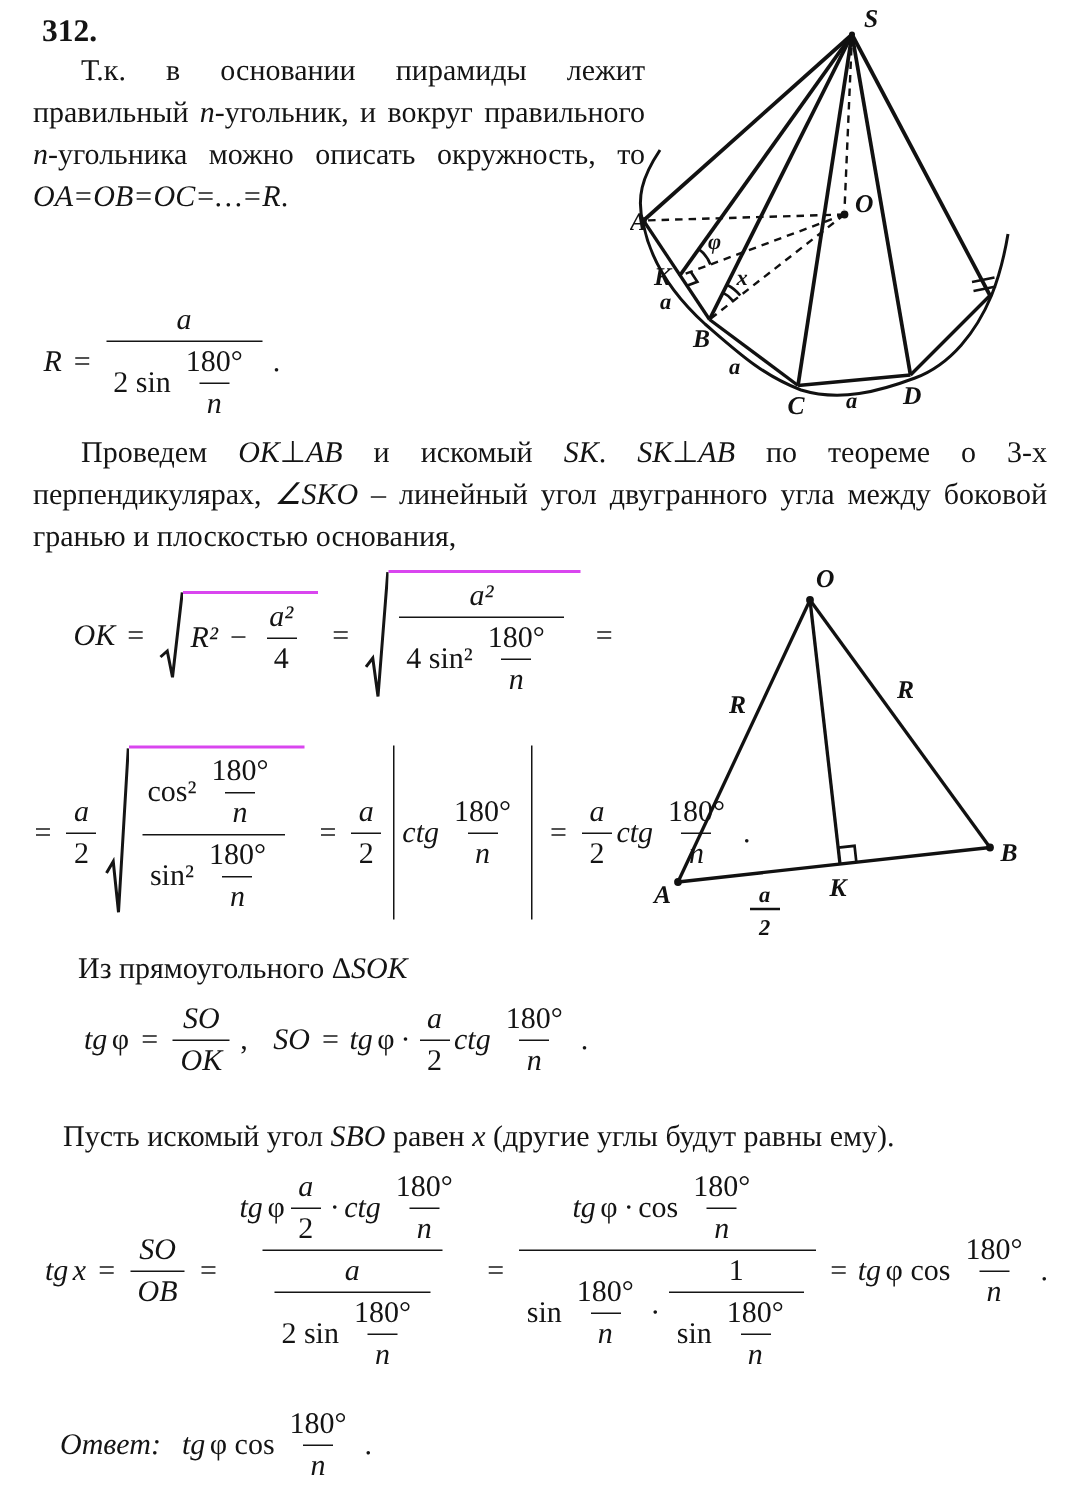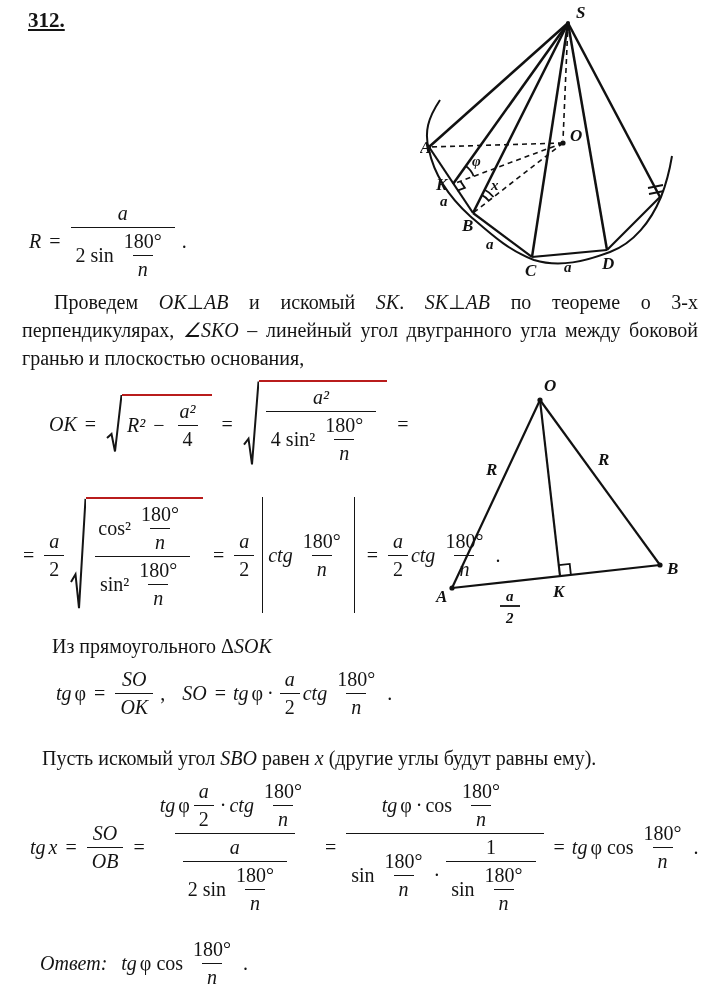--- a/index.html
+++ b/index.html
@@ -26,21 +26,21 @@
 
   
   .fr { display:inline-flex; flex-direction:column; align-items:center; margin:0 3px; }
   .fr .nu, .fr .de { display:inline-flex; align-items:center; justify-content:center; padding:0 5px 2px; }
   .fr .de { border-top:1.7px solid #151515; padding:2px 5px 0; }
 
   
   .sq { display:inline-flex; align-items:stretch; margin:0 3px; }
   .sq .tk { width:16px; position:relative; flex:none; }
   .sq .tk svg { position:absolute; left:0; top:0; width:100%; height:100%; }
-  .sq .rc { border-top:2px solid #b91c1c; display:inline-flex; align-items:center; padding:4px 8px 3px 4px; }
+  .sq .rc { border-top:2px solid #d946ef; display:inline-flex; align-items:center; padding:4px 8px 3px 4px; }
 
   
   .ab { display:inline-flex; align-items:center; align-self:stretch;
         border-left:1.9px solid #151515; border-right:1.9px solid #151515;
         padding:0 5px; margin:0 5px; }
 
   
   .fig line, .fig path { stroke:#111; fill:none; }
   .fig .bold-ln { stroke-width:2.5; }
   .fig .ln { stroke-width:2.2; }
@@ -50,22 +50,25 @@
   .fig text { font-family:"Liberation Serif", serif; font-weight:bold; font-style:italic;
               font-size:17px; fill:#111; }
   .fig text.sm { font-size:15px; }
   .fig circle { fill:#111; stroke:none; }
 </style>
 </head>
 <body>
 
 <div class="page">
 
-  <div class="pos num-title" style="left:28px; top:8px;text-decoration:underline;">312.</div>
-
+  <div class="pos num-title" style="left:28px; top:8px;">312.</div>
+
+  <div class="pos para indent" style="left:22px; top:33px; width:408px;">
+    <span>Т.к. в основании пирамиды лежит правильный </span><span class="it">n</span><span>-угольник, и вокруг правильного </span><span class="it">n</span><span>-угольника можно описать окружность, то </span><span class="it">OA=OB=OC=…=R</span><span>.</span>
+  </div>
 
 
   <div class="pos fx" style="left:28px; top:202px;">
     <span class="it tok">R</span>
     <span class="op">=</span>
     <span class="fr">
       <span class="nu">
           <span class="it">a</span>
         </span>
       <span class="de">

